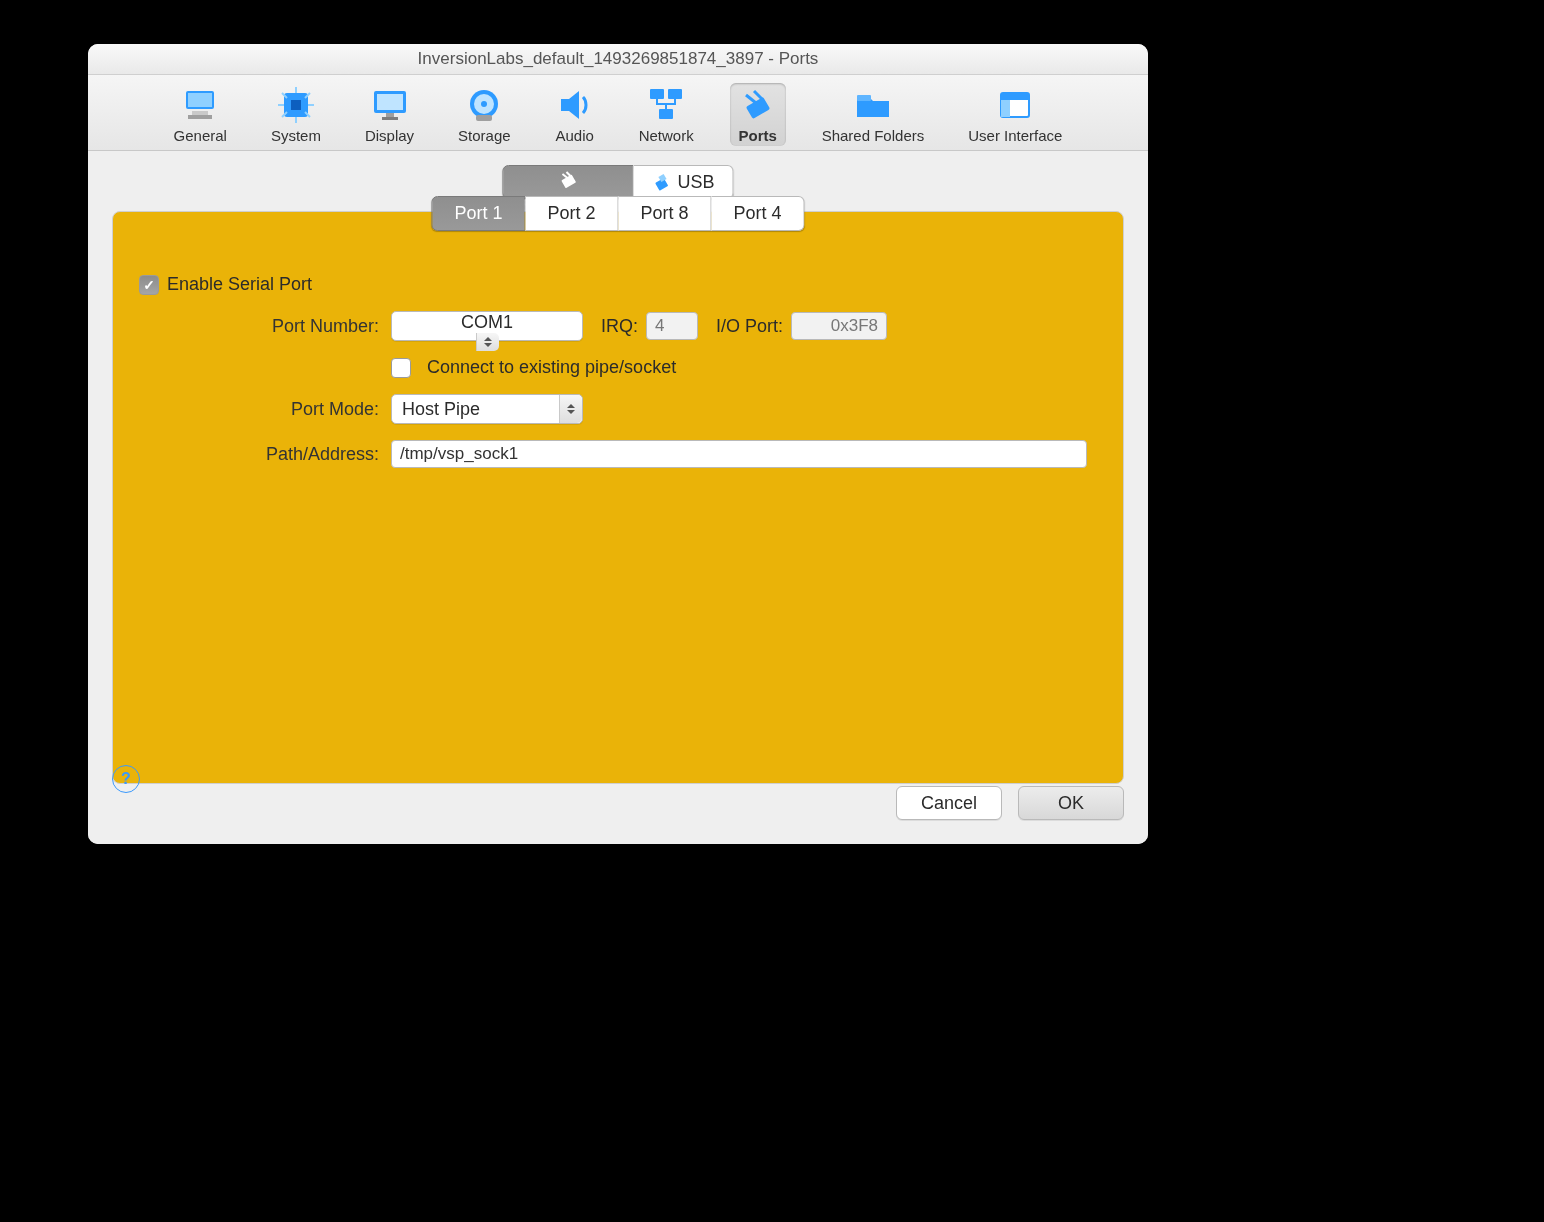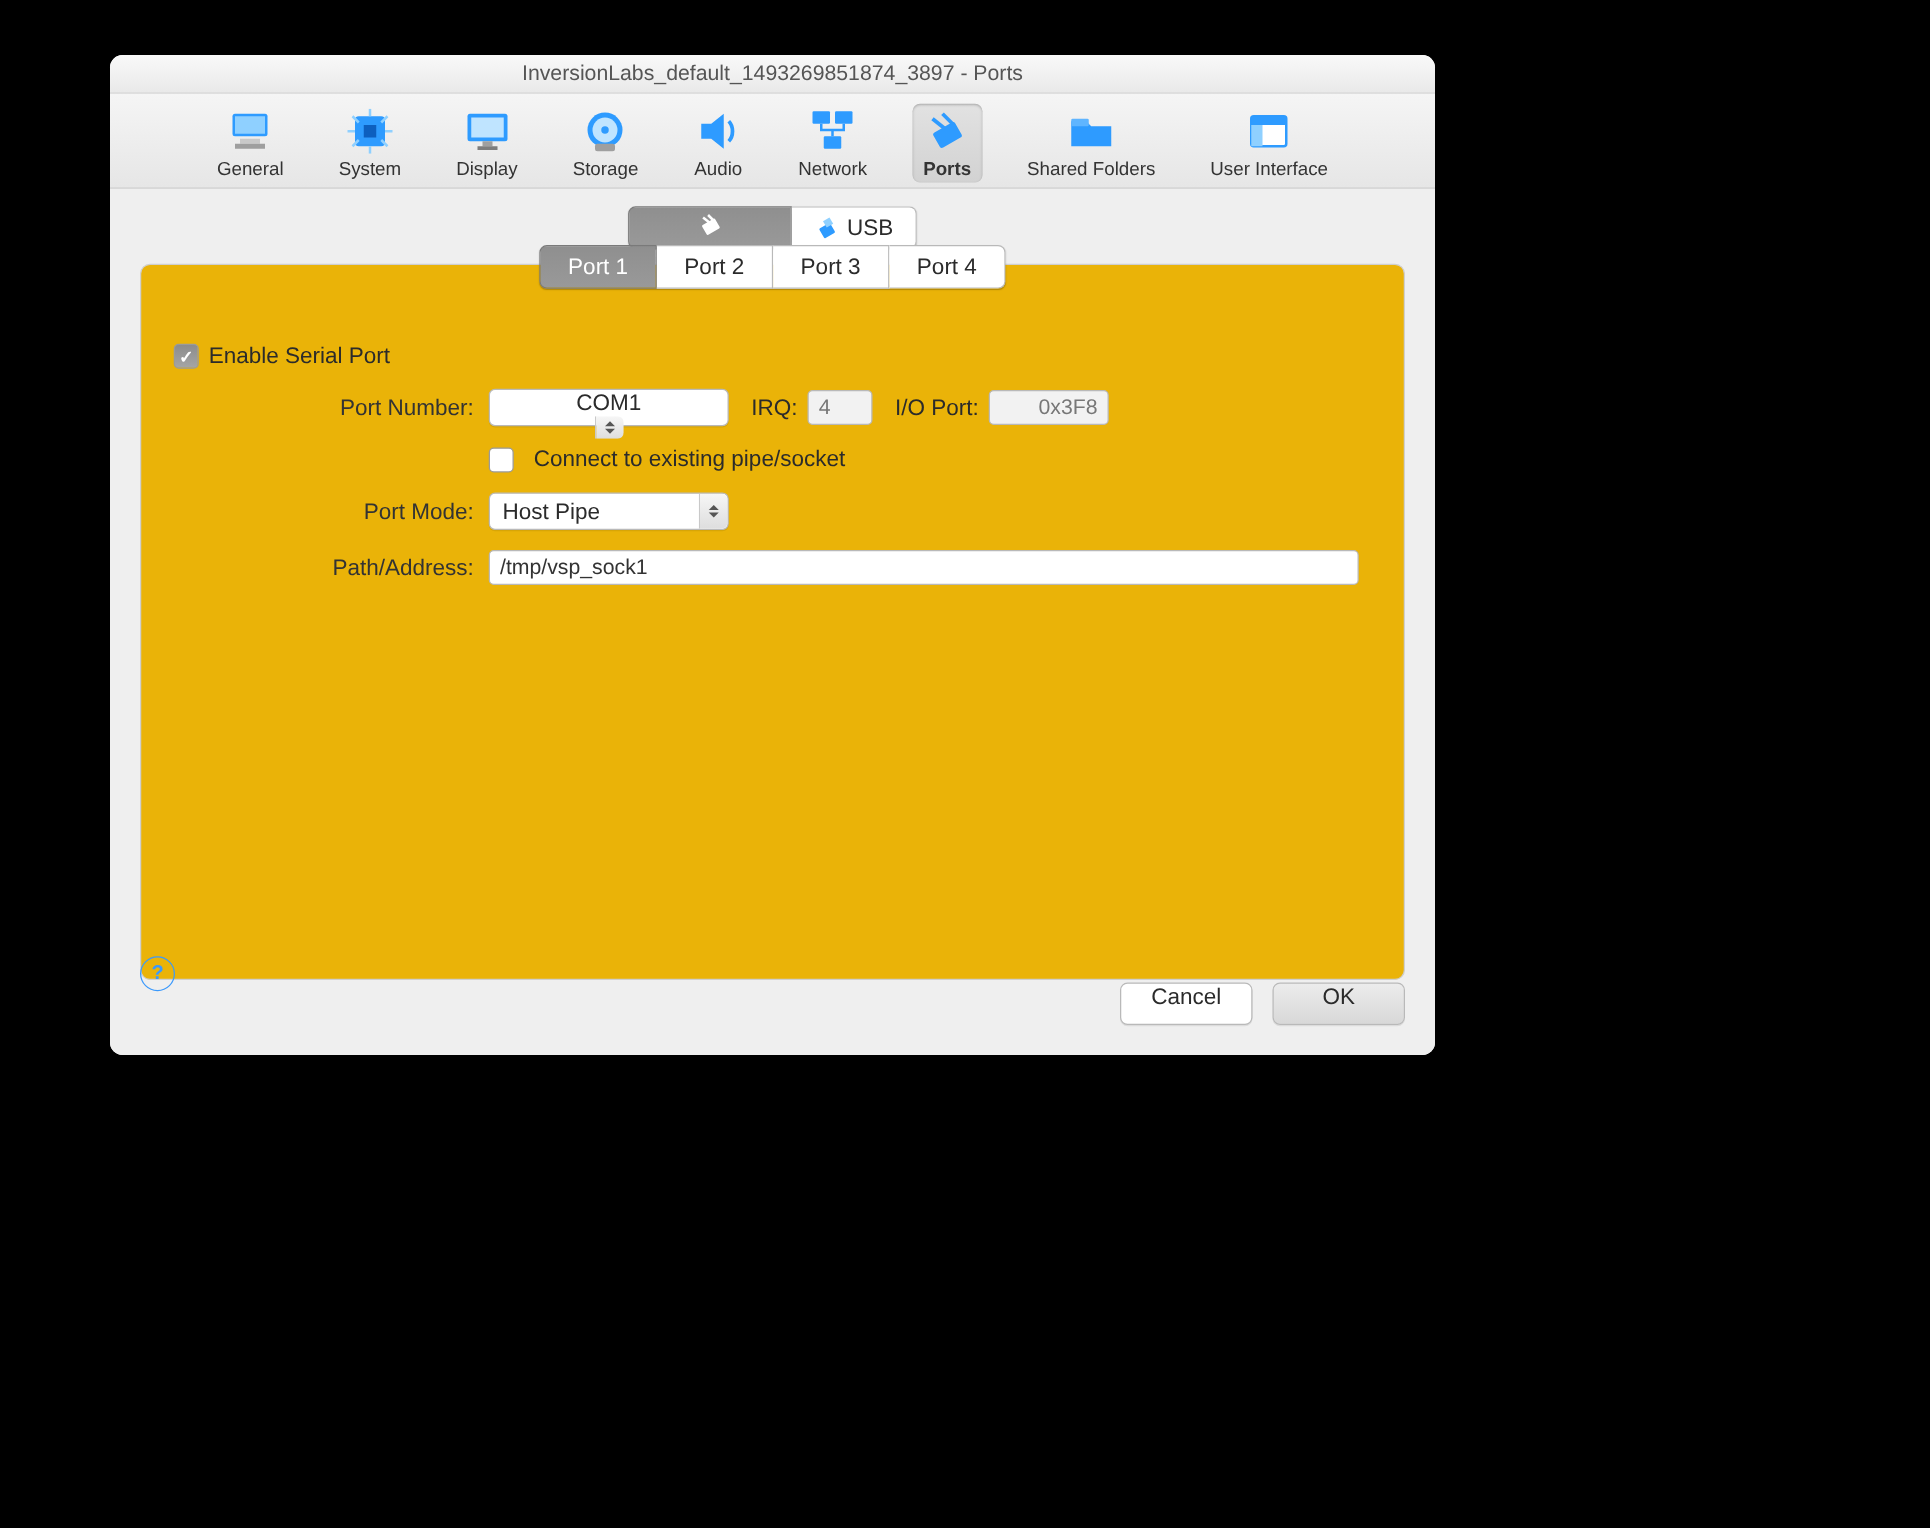--- a/index.html
+++ b/index.html
@@ -77,21 +77,21 @@
        height:26px;padding:0 8px;font-size:17px;color:#333;}
   .txtro{background:#f2f2f2;color:#777;text-align:right;}
   
   .footer{position:absolute;left:0;right:0;bottom:0;padding:14px 24px 24px;
           display:flex;align-items:center;}
   .helpbtn{width:26px;height:26px;border:1.5px solid #3b99fc;border-radius:50%;
            color:#3b99fc;font-weight:bold;display:flex;align-items:center;
            justify-content:center;font-size:16px;}
   .spacer{flex:1;}
   .btn{min-width:104px;height:32px;border-radius:6px;border:1px solid #b9b9b9;
-       background:#fff;margin-left:16px;display:flex;align-items:flex-start;
+       background:#fff;margin-left:16px;display:flex;align-items:center;
        justify-content:center;box-shadow:0 1px 0 rgba(0,0,0,.08);margin-top:48px;}
   .btn.def{background:linear-gradient(#ececec,#d8d8d8);}
 </style>
 </head>
 <body>
 
 <div class="window">
   <div class="titlebar">InversionLabs_default_1493269851874_3897 - Ports</div>
 
   <div class="toolbar">
@@ -219,21 +219,21 @@
             </svg>
         </span>
         <span>USB</span>
       </div>
     </div>
 
     <div class="panel">
       <div class="seg2">
         <div class="segbtn sel"><span>Port 1</span></div>
         <div class="segbtn"><span>Port 2</span></div>
-        <div class="segbtn"><span>Port 3</span></div>
+        <div class="segbtn"><span>Port 8</span></div>
         <div class="segbtn"><span>Port 4</span></div>
       </div>
 
       <div class="form">
         <div class="row" style="margin-left:-10px;">
           <span class="chk on"></span>
           <span>Enable Serial Port</span>
         </div>
 
         <div class="row">

